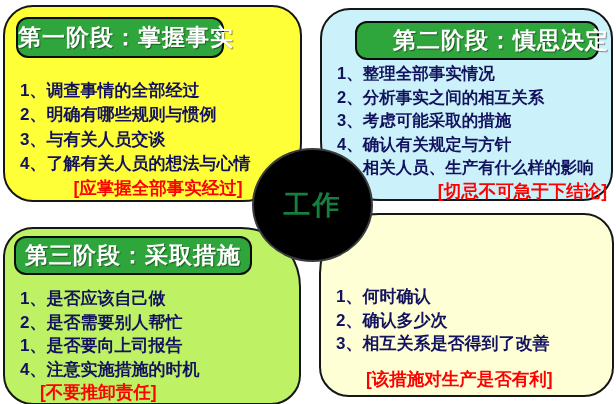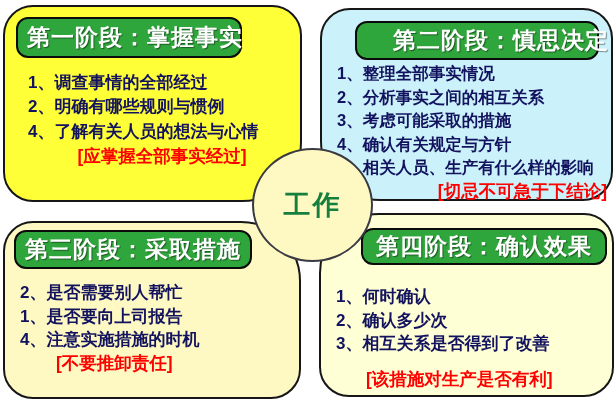--- a/index.html
+++ b/index.html
@@ -10,68 +10,68 @@
     font-family: "Liberation Sans", "DejaVu Sans", sans-serif;
     font-weight: bold;
   }
   .quad {
     position: absolute;
     border: 2px solid #161616;
     box-sizing: border-box;
   }
   .q1 { left: 3px;   top: 5px;   width: 299px; height: 197px; background: #FFFF38; border-radius: 30px 30px 60px 30px; }
   .q2 { left: 320px; top: 8px;   width: 293px; height: 193px; background: #CBF2FA; border-radius: 30px 30px 30px 60px; }
-  .q3 { left: 3px;   top: 221px; width: 298px; height: 178px; background: #fef9c3; border-radius: 30px 60px 30px 30px; }
+  .q3 { left: 3px;   top: 227px; width: 298px; height: 178px; background: #bef264; border-radius: 30px 60px 30px 30px; }
   .q4 { left: 319px; top: 213px; width: 295px; height: 184px; background: #FFFFD6; border-radius: 60px 30px 30px 30px; }
 
   .hdr {
     position: absolute;
     background: #2FA63B;
     border: 2px solid #0b0b0b;
     border-radius: 12px;
     color: #ffffff;
     font-size: 23px;
     letter-spacing: 1px;
     display: flex; align-items: center; justify-content: center;
     box-sizing: border-box;
     text-shadow: 1px 1px 1px rgba(0,0,0,0.45);
     white-space: nowrap;
   }
-  .q1 .hdr { left: 11px; top: 10px; width: 226px; height: 41px; padding-left: 12px; }
+  .q1 .hdr { left: 11px; top: 10px; width: 208px; height: 41px; padding-left: 12px; }
   .q2 .hdr { left: 33px; top: 11px; width: 244px; height: 39px; padding-left: 48px; }
   .q3 .hdr { left: 9px;  top: 7px;  width: 238px; height: 39px; }
   .q4 .hdr { left: 40px; top: 13px; width: 246px; height: 37px; }
 
   .items {
     position: absolute;
     left: 15px; right: 4px;
     color: #12125E;
     font-size: 17px;
     white-space: nowrap;
   }
-  .q1 .items { top: 64px; line-height: 24.3px; margin-left: 8px; }
+  .q1 .items { top: 72px; line-height: 24.3px; }
   .q2 .items { top: 52px; line-height: 23.6px; font-size: 16.5px; }
   .q3 .items { top: 58px; line-height: 23.5px; }
   .q4 .items { top: 70px; line-height: 23.5px; }
 
   .note {
     color: #FE0000;
     font-size: 17.5px;
     white-space: nowrap;
   }
   .q1 .note { text-align: center; }
   .q2 .note { text-align: right; }
-  .q3 .note { margin-left: 36px; }
+  .q3 .note { margin-left: 20px; }
   .q4 .note { margin-left: 30px; margin-top: 12px; }
 
   .circle {
     position: absolute;
     left: 252px; top: 148px;
     width: 121px; height: 114px;
-    background: #fef9c3;
+    background: #000000;
     border: 2px solid #3a3a42;
     border-radius: 50%;
     z-index: 5;
     display: flex; flex-direction: row;
     align-items: center; justify-content: center;
     box-sizing: border-box;
   }
   .circle .cline {
     color: #167F3E;
     font-size: 27px;
@@ -80,49 +80,50 @@
   }
 </style>
 </head>
 <body>
 
 <div class="quad q1">
   <div class="hdr">第一阶段：掌握事实</div>
   <div class="items">
     <div>1、调查事情的全部经过</div>
     <div>2、明确有哪些规则与惯例</div>
+    <div>3、与有关人员交谈</div>
     <div>4、了解有关人员的想法与心情</div>
     <div class="note">[应掌握全部事实经过]</div>
   </div>
 </div>
 
 <div class="quad q2">
   <div class="hdr">第二阶段：慎思决定</div>
   <div class="items">
     <div>1、整理全部事实情况</div>
     <div>2、分析事实之间的相互关系</div>
     <div>3、考虑可能采取的措施</div>
     <div>4、确认有关规定与方针</div>
     <div>5、相关人员、生产有什么样的影响</div>
     <div class="note">[切忌不可急于下结论]</div>
   </div>
 </div>
 
 <div class="quad q3">
   <div class="hdr">第三阶段：采取措施</div>
   <div class="items">
+    <div>1、是否应该自己做</div>
     <div>2、是否需要别人帮忙</div>
     <div>1、是否要向上司报告</div>
     <div>4、注意实施措施的时机</div>
     <div class="note">[不要推卸责任]</div>
   </div>
 </div>
 
 <div class="quad q4">
-  <div class="hdr">第四阶段：确认效果</div>
   <div class="items">
     <div>1、何时确认</div>
     <div>2、确认多少次</div>
     <div>3、相互关系是否得到了改善</div>
     <div class="note">[该措施对生产是否有利]</div>
   </div>
 </div>
 
 <div class="circle">
   <div class="cline">工作</div>

